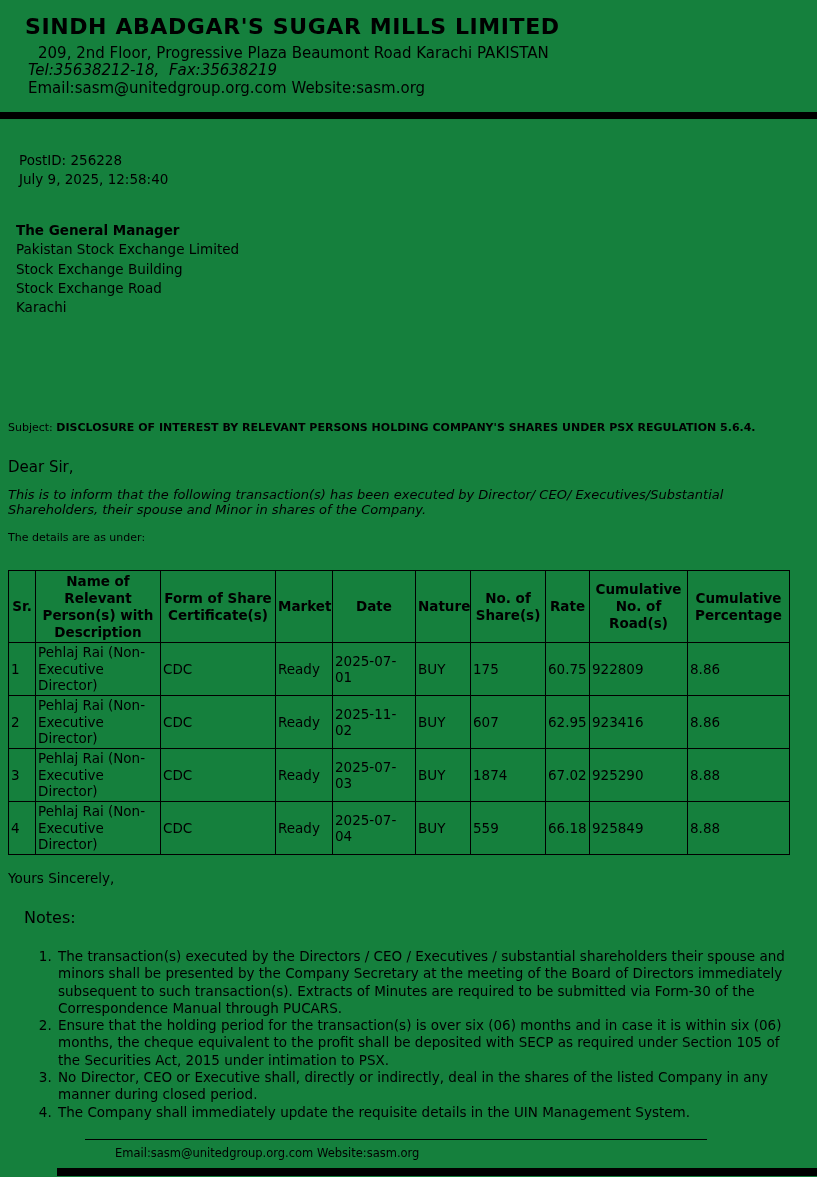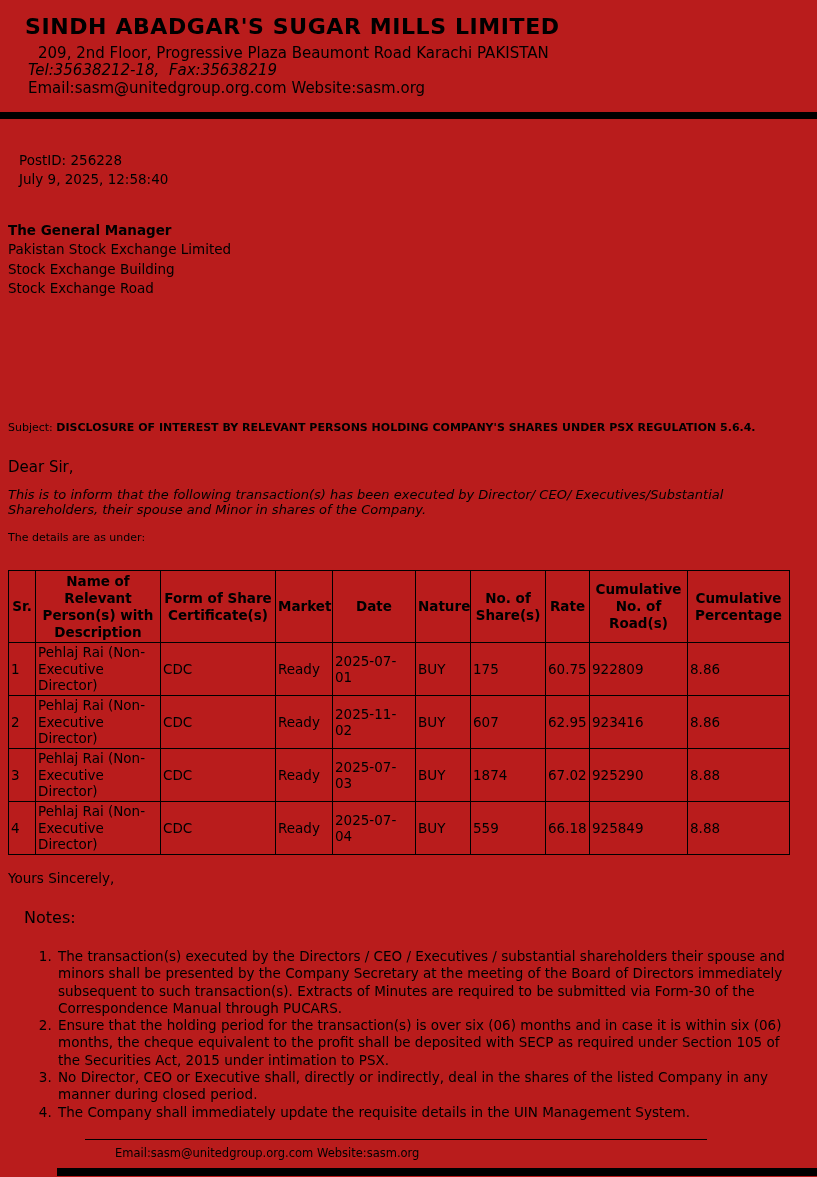--- a/index.html
+++ b/index.html
@@ -5,21 +5,21 @@
   * { margin:0; padding:0; box-sizing:border-box; }
   html,body { background:#ffffff; }
   body {
     font-family: "DejaVu Sans", "Liberation Sans", sans-serif;
     color:#000;
   }
   .page {
     position:relative;
     width:817px;
     height:1177px;
-    background:#b91c1c;
+    background:#15803d;
     overflow:hidden;
     margin:0 auto;
   }
 
   
   .letterhead { position:absolute; top:0; left:0; width:100%; }
   .company-name {
     margin:14px 0 0 25px;
     font-size:22px;
     font-weight:bold;
@@ -33,21 +33,21 @@
 
   .top-bar {
     position:absolute; top:112px; left:0;
     width:817px; height:7px; background:#000;
   }
 
   
   .meta { position:absolute; top:151px; left:19px; font-size:13.5px; line-height:19px; }
 
   
-  .recipient { position:absolute; top:221px; left:8px; font-size:13.5px; line-height:19.3px; }
+  .recipient { position:absolute; top:221px; left:16px; font-size:13.5px; line-height:19.3px; }
   .recipient .bold { font-weight:bold; }
 
   
   .subject { position:absolute; top:421px; left:8px; width:782px; font-size:11px; line-height:14px; }
   .subject strong { font-weight:bold; }
 
   .salutation { position:absolute; top:458px; left:8px; font-size:15px; }
 
   .para1 { position:absolute; top:487px; left:8px; width:748px; font-size:13px; line-height:15px;font-style:italic; }
   .para2 { position:absolute; top:531px; left:8px; font-size:11px; }
@@ -123,20 +123,21 @@
   <div class="meta">
     <div>PostID: 256228</div>
     <div>July 9, 2025, 12:58:40</div>
   </div>
 
   <div class="recipient">
     <div class="bold">The General Manager</div>
     <div>Pakistan Stock Exchange Limited</div>
     <div>Stock Exchange Building</div>
     <div>Stock Exchange Road</div>
+    <div>Karachi</div>
   </div>
 
   <p class="subject">
     <span>Subject:</span>
     <strong>DISCLOSURE OF INTEREST BY RELEVANT PERSONS HOLDING COMPANY'S SHARES UNDER PSX REGULATION 5.6.4.</strong>
   </p>
 
   <div class="salutation">Dear Sir,</div>
   <p class="para1">This is to inform that the following transaction(s) has been executed by Director/ CEO/ Executives/Substantial Shareholders, their spouse and Minor in shares of the Company.</p>
   <div class="para2">The details are as under:</div>

